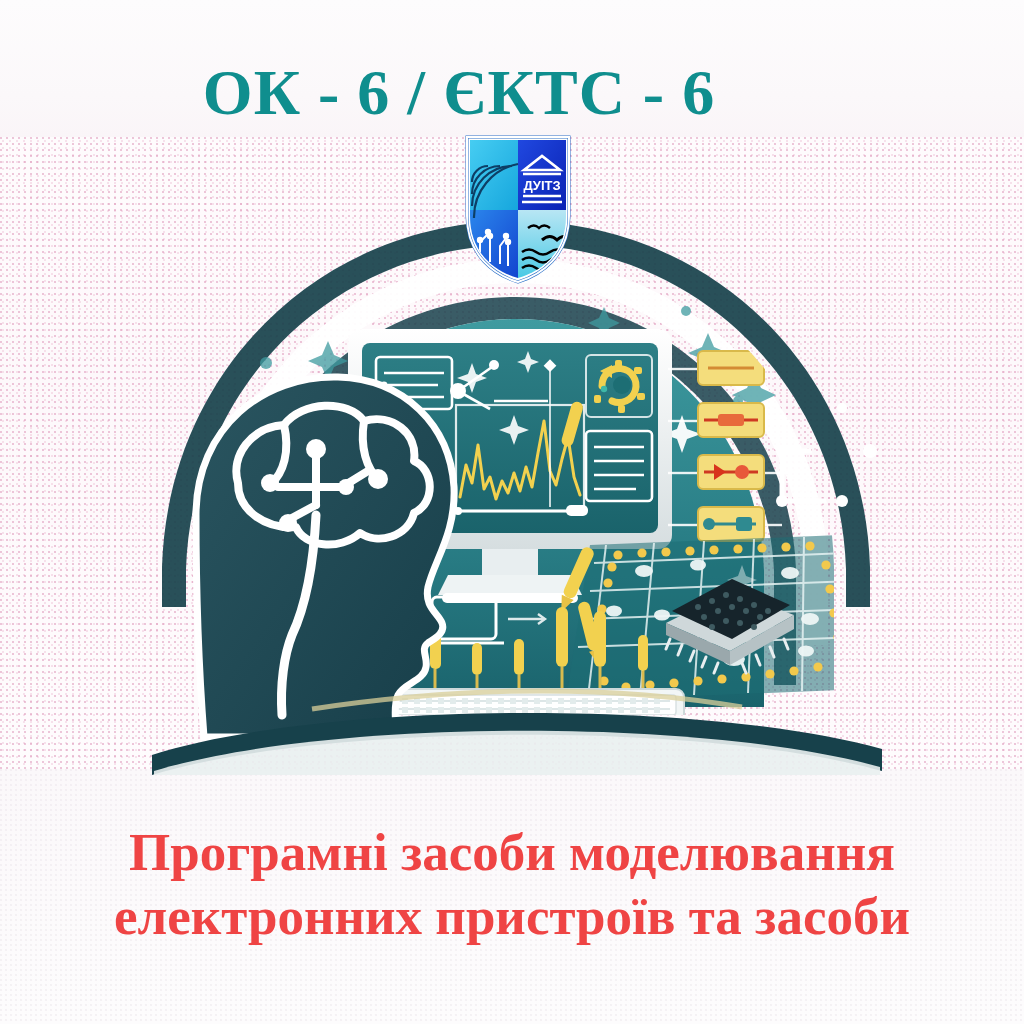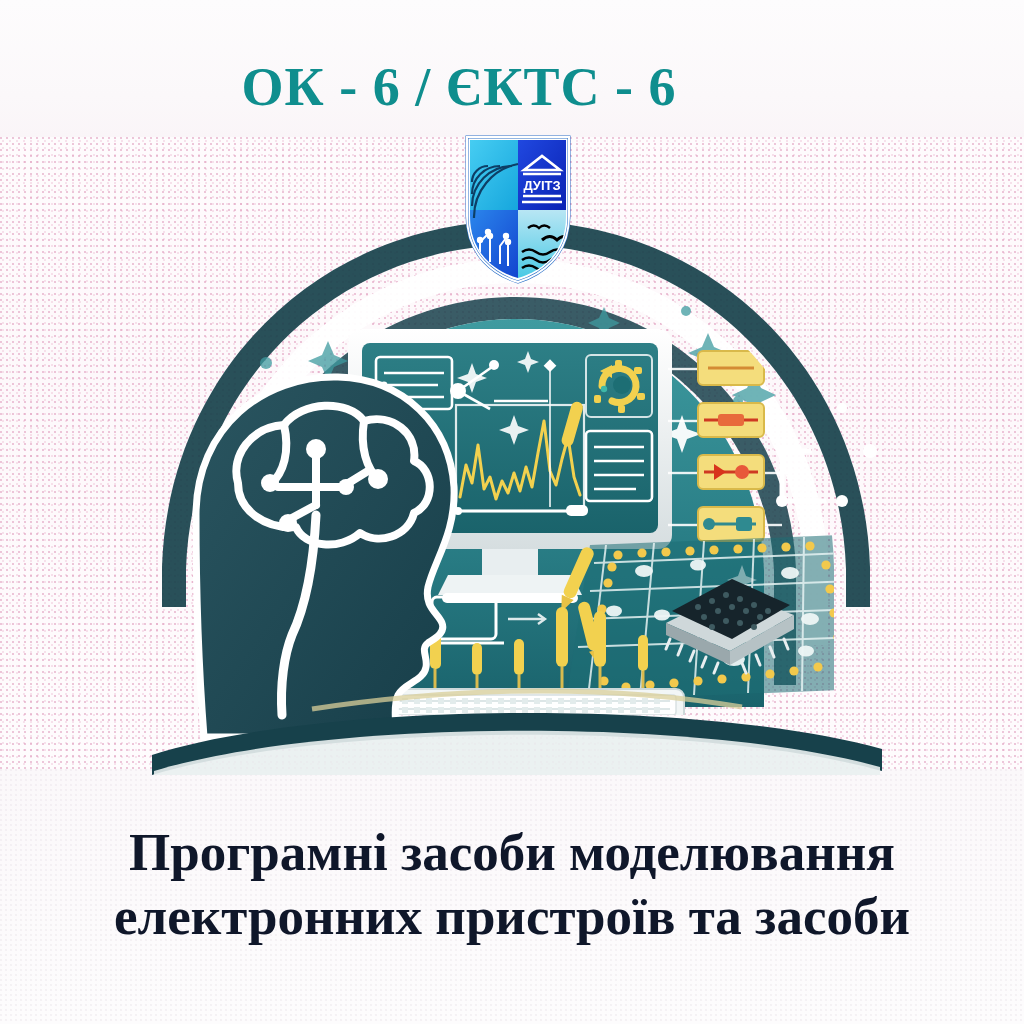--- a/index.html
+++ b/index.html
@@ -23,24 +23,24 @@
     background-size:6px 6px, 7px 7px, 100% 100%;}
   .bg-bottom{position:absolute;left:0;top:769px;width:1024px;height:255px;
     background:#fbf9fb;
     background-image:
       radial-gradient(circle at 1px 1px, rgba(205,190,205,.16) 1px, transparent 1.3px),
       linear-gradient(180deg,#fbf8fa,#fdfcfd);
     background-size:5px 5px,100% 100%;}
 
   
   .headline{position:absolute;left:0;top:56px;width:918px;text-align:center;
-    color:#0f8e8e;font-weight:bold;font-size:54px;letter-spacing:1px;
+    color:#0f8e8e;font-weight:bold;font-size:64px;letter-spacing:1px;
     font-family:"Liberation Serif", serif;z-index:40;white-space:nowrap;}
   .subtitle{position:absolute;left:0;top:820px;width:1024px;text-align:center;
-    color:#0f172a;font-weight:bold;font-size:53px;line-height:64px;
+    color:#ef4444;font-weight:bold;font-size:53px;line-height:64px;
     font-family:"Liberation Serif", serif;z-index:40;}
   .subtitle span{display:block;}
 
   
   #art{position:absolute;left:140,;left:142px;top:215px;width:748px;height:560px;z-index:10;}
   #art svg{display:block;width:748px;height:560px;}
 
   
   #emblem{position:absolute;left:462px;top:132px;width:112px;height:152px;z-index:60;}
   #emblem svg{display:block;width:112px;height:152px;}

